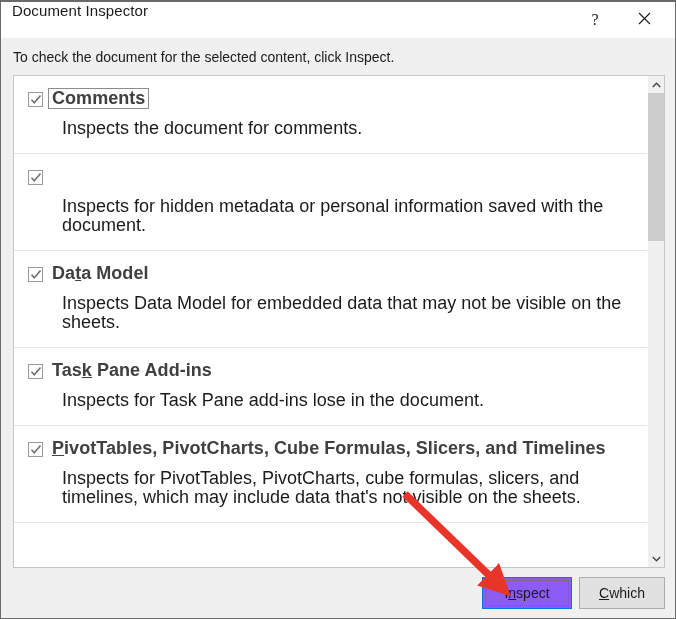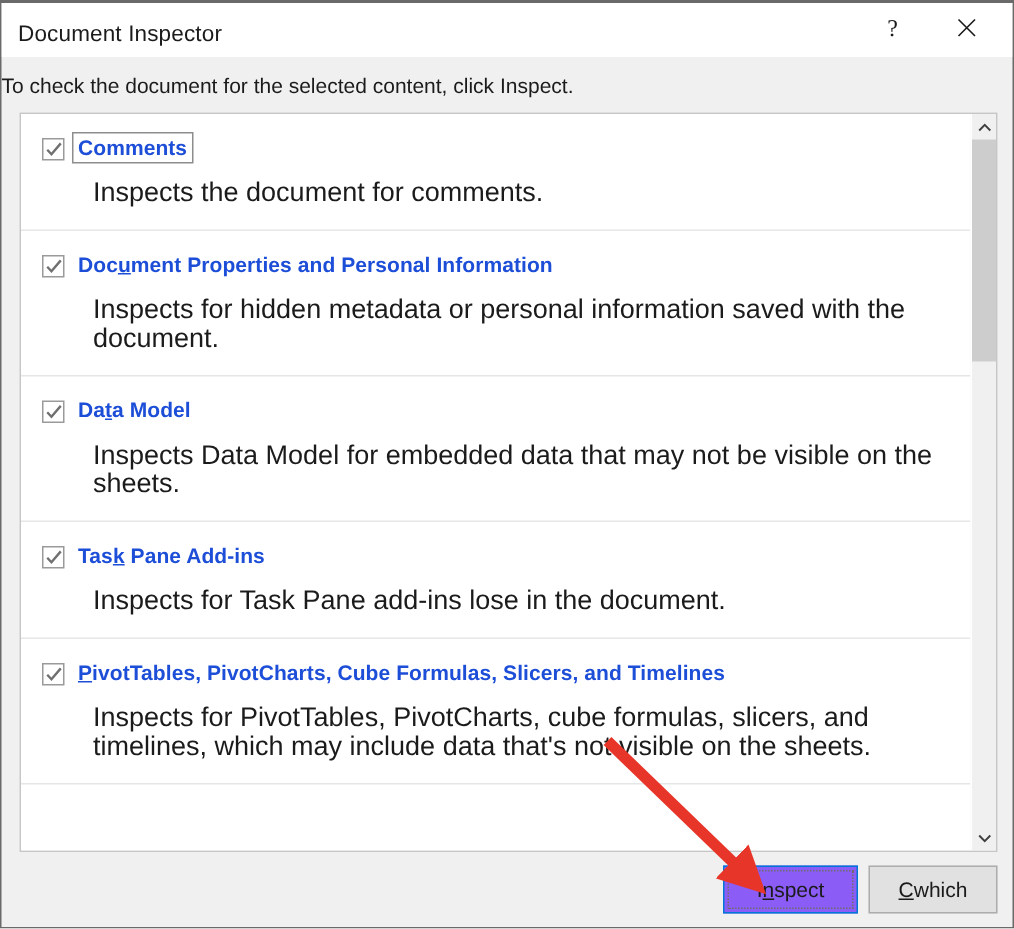--- a/index.html
+++ b/index.html
@@ -28,21 +28,21 @@
     position: absolute;
     left: 0; top: 0;
     width: 674px;
     height: 36px;
     background: #ffffff;
     box-sizing: border-box;
   }
   #title-text {
     position: absolute;
     left: 11px;
-    top: 12px;
+    top: 0;
     font-size: 15px;
     color: #1b1b1b;
     letter-spacing: 0.1px;
     white-space: nowrap;
   }
   .titlebar-btn {
     position: absolute;
     top: 0;
     width: 46px;
     height: 36px;
@@ -59,21 +59,21 @@
   #help-glyph {
     font-size: 16px;
     color: #1b1b1b;
     font-family: "Liberation Serif", serif;
     line-height: 1;
   }
 
   
   #instruction {
     position: absolute;
-    left: 0;
+    left: 12px;
     top: 47px;
     font-size: 14px;
     color: #1b1b1b;
     white-space: nowrap;
   }
 
   
   #list-panel {
     position: absolute;
     left: 12px;
@@ -112,23 +112,23 @@
     height: 15px;
     box-sizing: border-box;
     border: 1px solid #9a9a9a;
     background: #ffffff;
     margin-top: 2px;
     margin-right: 9px;
     position: relative;
   }
   .checkbox svg { position: absolute; left: 1px; top: 1px; }
   .item-title {
-    font-size: 14px;
+    font-size: 18px;
     font-weight: bold;
-    color: #1d4ed8;
+    color: #404040;
     line-height: 17px;
     white-space: nowrap;
     letter-spacing: 0.05px;
   }
   .item-title .acc { text-decoration: underline; }
   .item-title.focused {
     outline: 1px solid #8d8d8d;
     outline-offset: 1px;
     padding: 0 2px;
     margin-left: -2px;
@@ -254,21 +254,20 @@
         <div class="item-desc">Inspects the document for comments.</div>
       </div>
 
       <div class="item">
         <div class="item-head">
           <span class="checkbox">
             <svg width="12" height="12" viewBox="0 0 12 12" aria-hidden="true">
               <path d="M1.5 5.8 L4.3 8.8 L10.5 1.6" stroke="#707070" stroke-width="1.6" fill="none"></path>
             </svg>
           </span>
-          <span class="item-title"><span>Doc</span><span class="acc">u</span><span>ment Properties and Personal Information</span></span>
         </div>
         <div class="item-desc">Inspects for hidden metadata or personal information saved with the document.</div>
       </div>
 
       <div class="item">
         <div class="item-head">
           <span class="checkbox">
             <svg width="12" height="12" viewBox="0 0 12 12" aria-hidden="true">
               <path d="M1.5 5.8 L4.3 8.8 L10.5 1.6" stroke="#707070" stroke-width="1.6" fill="none"></path>
             </svg>

